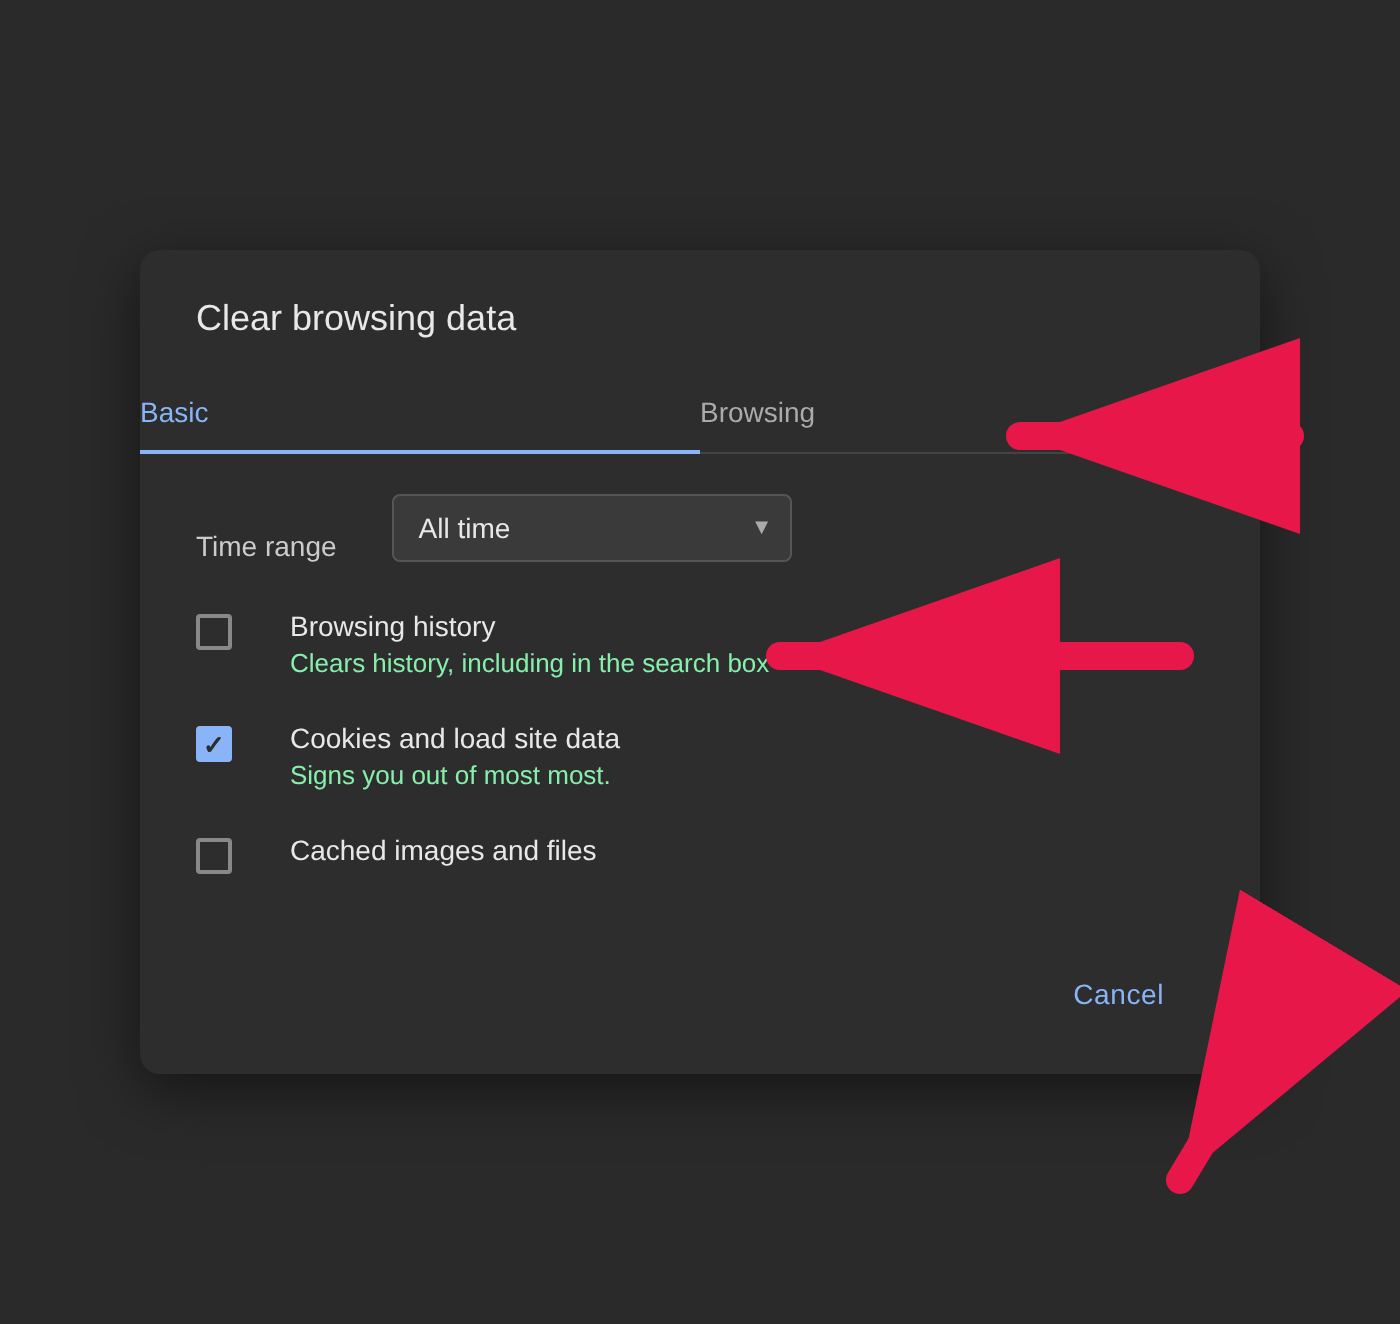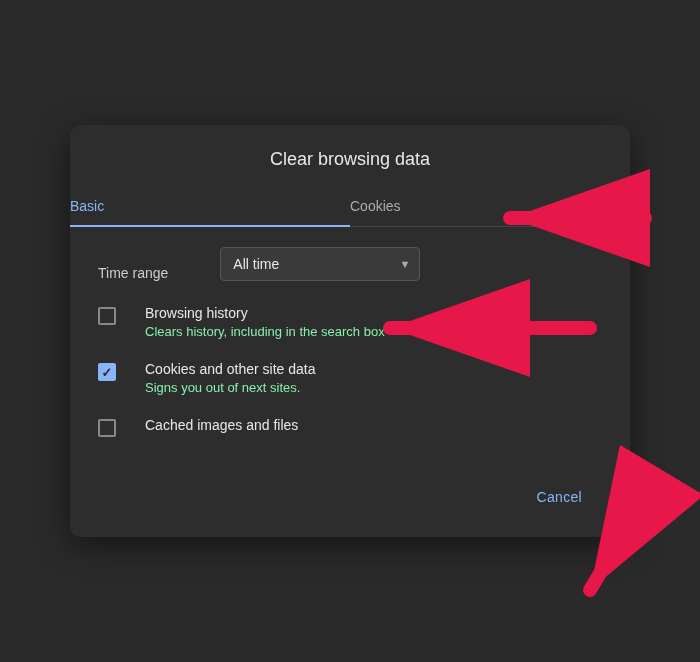--- a/index.html
+++ b/index.html
@@ -21,21 +21,20 @@
       padding: 0;
       overflow: hidden;
       box-shadow: 0 8px 30px rgba(0,0,0,0.5);
     }
 
     .dialog-title {
       color: #e8e8e8;
       font-size: 18px;
       font-weight: 500;
       padding: 24px 28px 16px 28px;
-      text-align: center;
     }
 
     .tabs {
       display: flex;
       border-bottom: 1px solid #444;
       margin: 0 0 0 0;
     }
 
     .tab {
       flex: 1;
@@ -84,21 +83,20 @@
       background: #3a3a3a;
       border: 1px solid #555;
       border-radius: 4px;
       color: #e8e8e8;
       font-size: 14px;
       padding: 8px 36px 8px 12px;
       appearance: none;
       -webkit-appearance: none;
       cursor: pointer;
       min-width: 200px;
-      margin-left: 24px;
     }
 
     .select-wrapper {
       position: relative;
       display: inline-block;
     }
 
     .select-wrapper::after {
       content: '▼';
       position: absolute;
@@ -198,21 +196,21 @@
 
   <div class="dialog">
 
     <div class="dialog-title">Clear browsing data</div>
 
     <div class="tabs">
       <button class="tab active">
         <span>Basic</span>
       </button>
       <button class="tab">
-        <span>Cookies</span>
+        <span>Browsing</span>
       </button>
     </div>
 
     <div class="dialog-body">
 
       <div class="time-range-row">
         <span class="time-range-label">Time range</span>
         <div class="select-wrapper">
           <select class="time-range-select">
             <option>Last hour</option>
@@ -228,22 +226,22 @@
         <div class="checkbox-box"></div>
         <div class="checkbox-text">
           <div class="checkbox-label">Browsing history</div>
           <div class="checkbox-desc">Clears history, including in the search box</div>
         </div>
       </div>
 
       <div class="checkbox-item">
         <div class="checkbox-box checked"></div>
         <div class="checkbox-text">
-          <div class="checkbox-label">Cookies and other site data</div>
-          <div class="checkbox-desc">Signs you out of next sites.</div>
+          <div class="checkbox-label">Cookies and load site data</div>
+          <div class="checkbox-desc">Signs you out of most most.</div>
         </div>
       </div>
 
       <div class="checkbox-item">
         <div class="checkbox-box"></div>
         <div class="checkbox-text">
           <div class="checkbox-label">Cached images and files</div>
         </div>
       </div>
 

